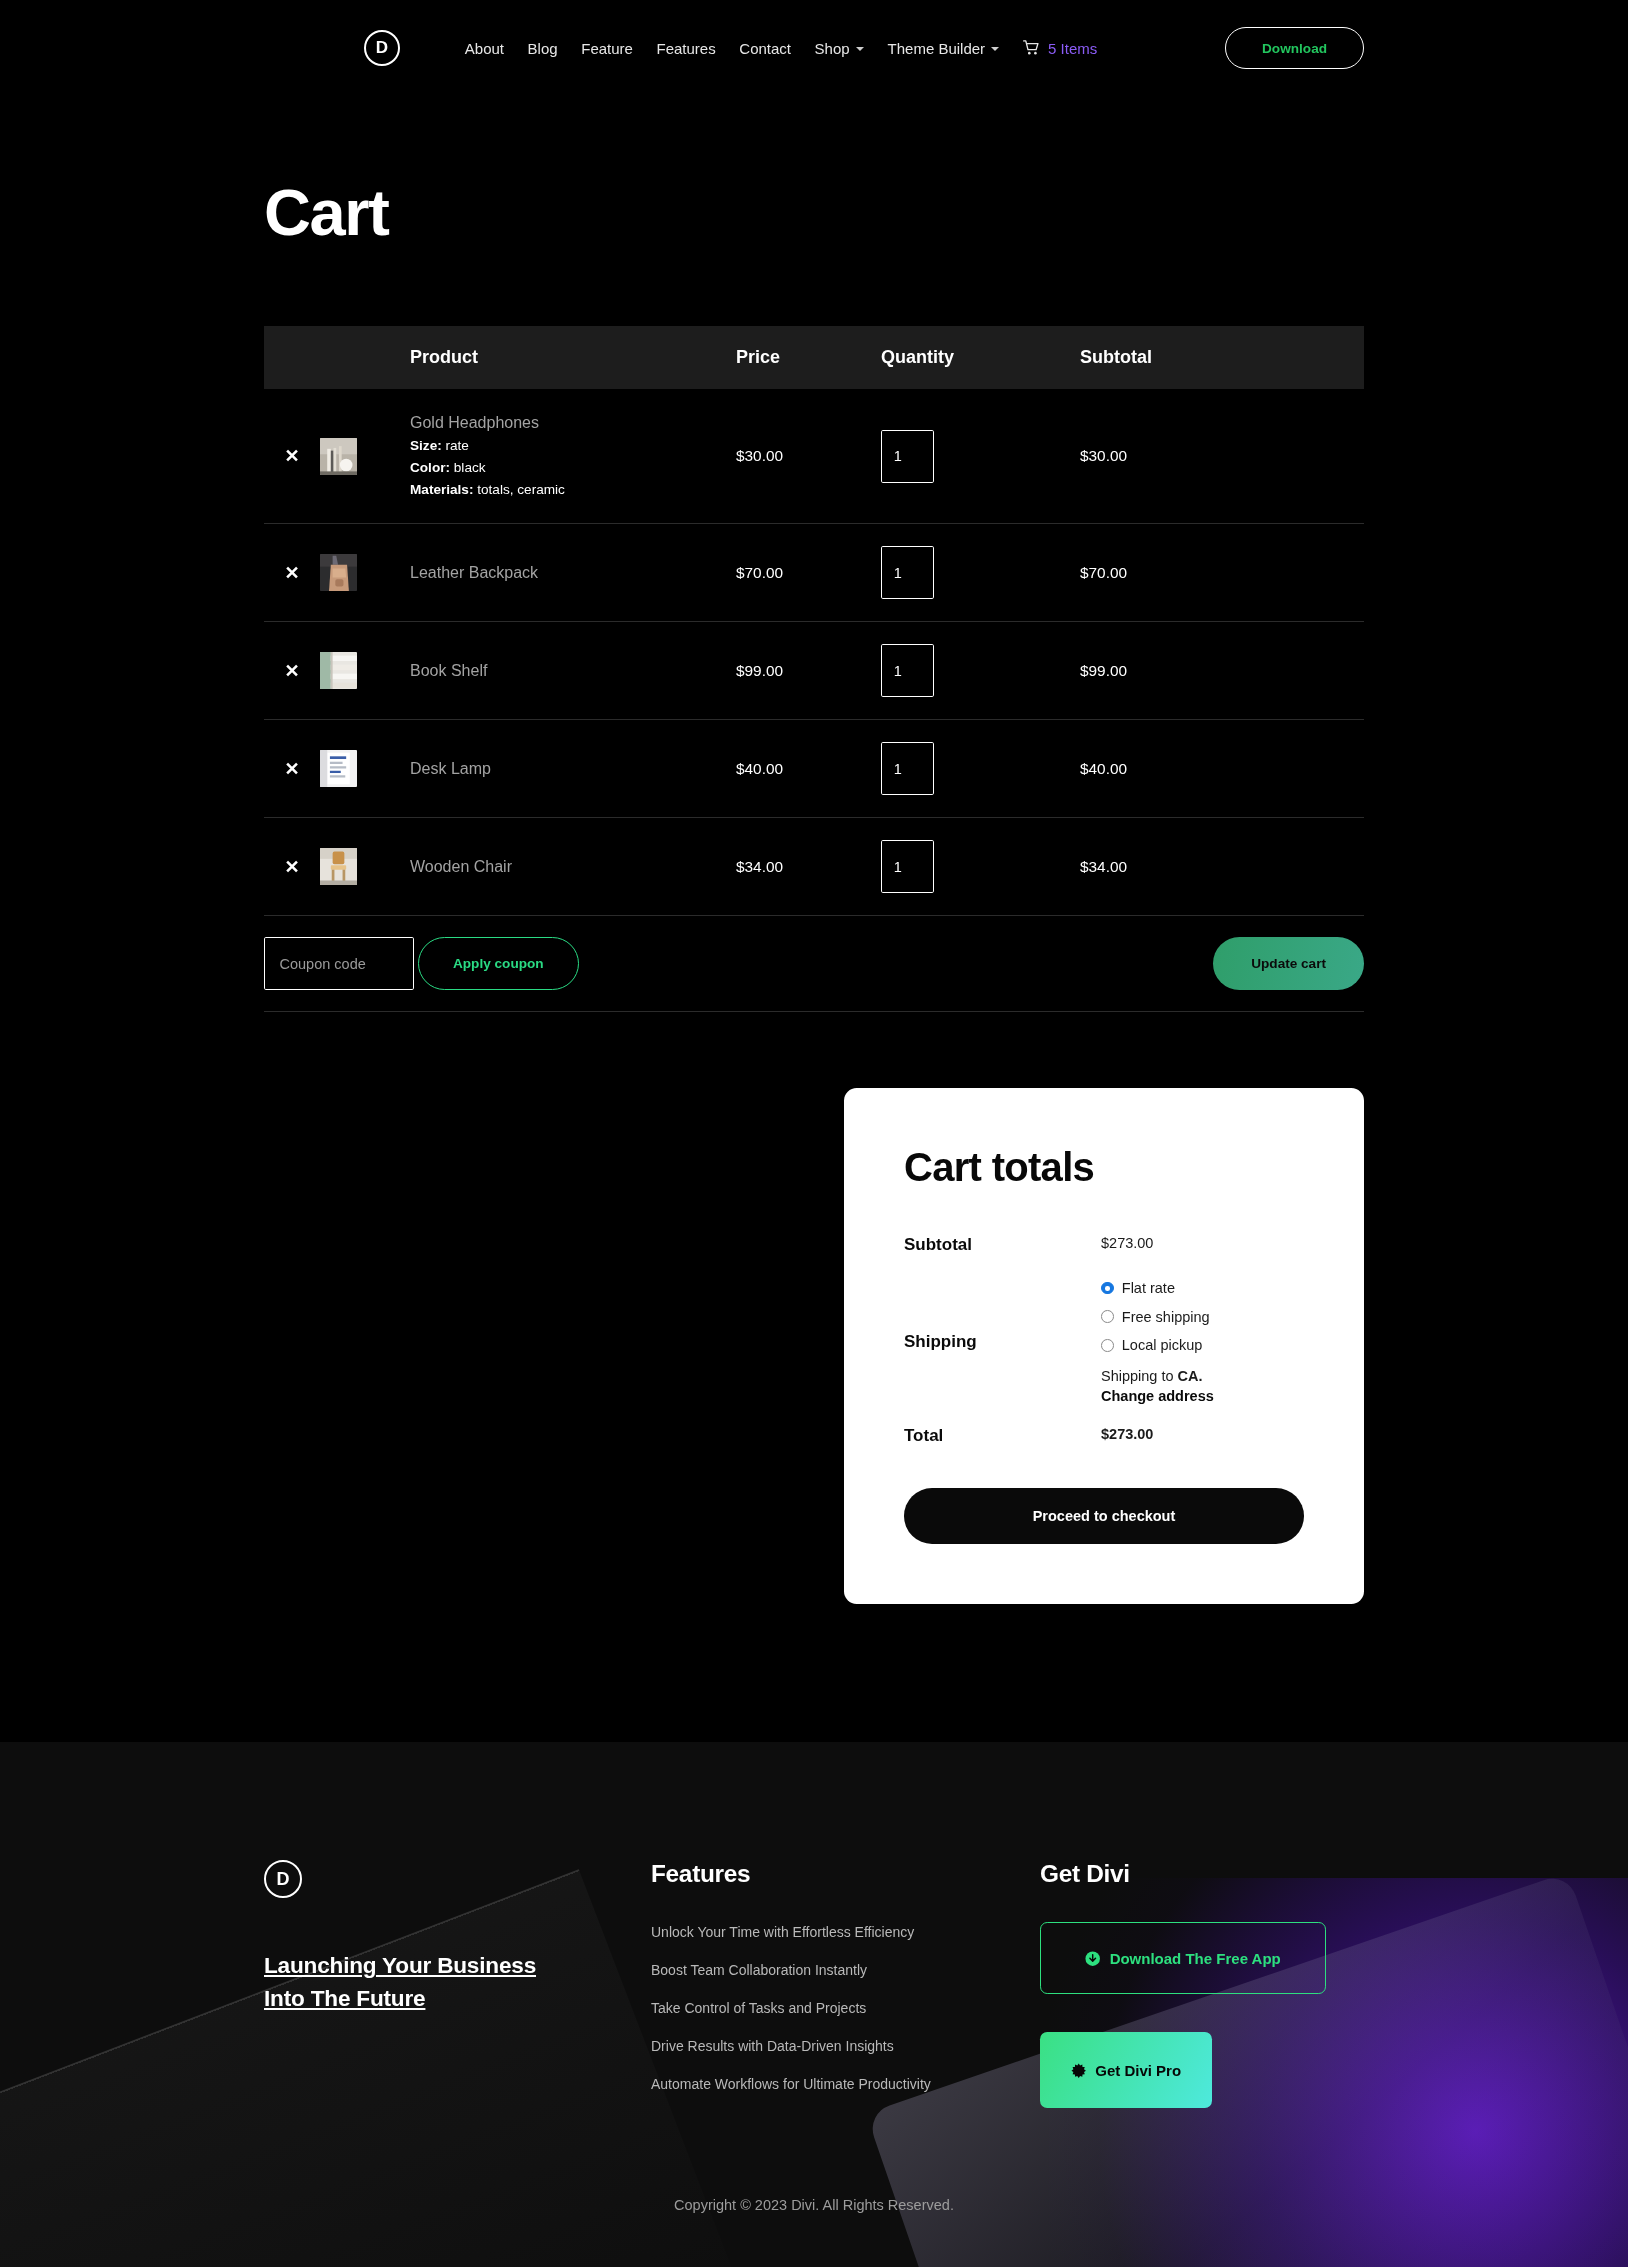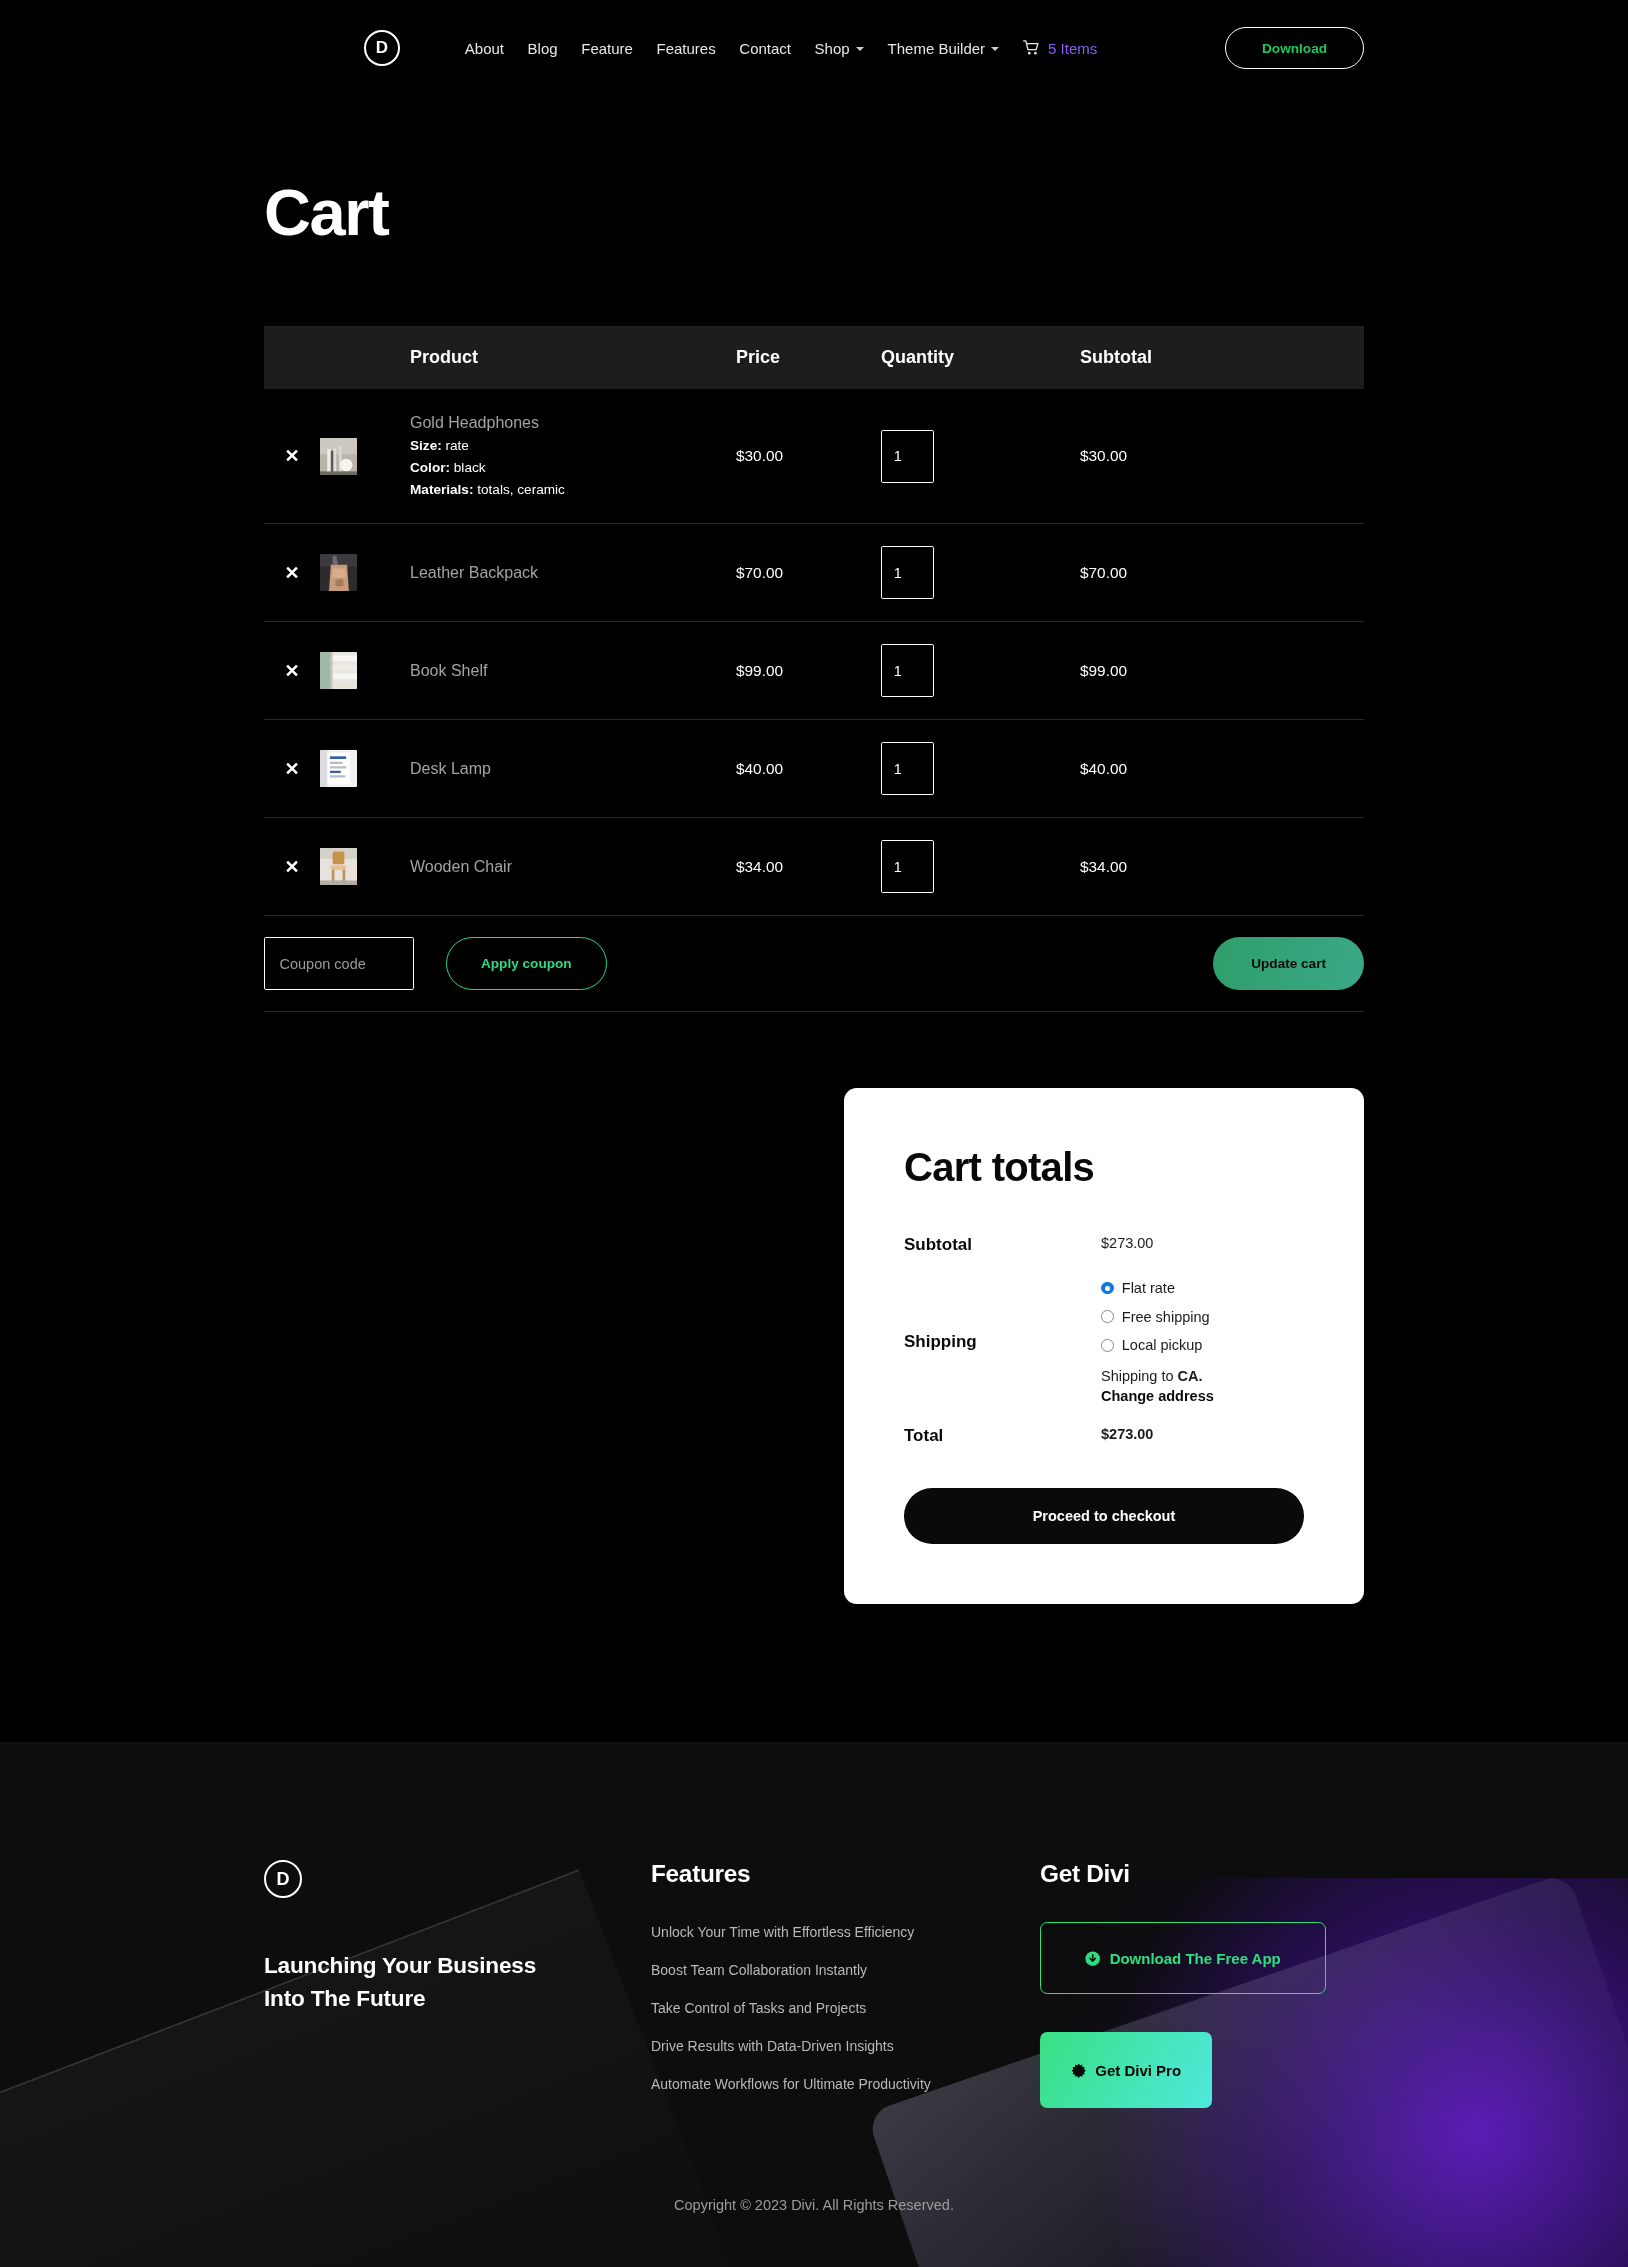--- a/index.html
+++ b/index.html
@@ -180,21 +180,21 @@
     color: #fff;
     font-size: 14.5px;
     padding-left: 11.8px;
     font-family: "Liberation Sans", sans-serif;
     border-radius: 1.8px;
   }
   td.cell-pad-row { padding-top: 22px; padding-bottom: 22px; }
 
   
   .coupon-row td { border-bottom: 0.9px solid #2b2b2b; padding: 21px 0; }
-  .coupon-wrap { display: flex; align-items: center; gap: 32px; }
+  .coupon-wrap { display: flex; align-items: center; gap: 4px; }
   .coupon-input {
     width: 150px; height: 53px;
     border: 1.8px solid #fff;
     background: #000;
     color: #fff;
     font-size: 14.5px;
     padding: 0 14.5px;
     border-radius: 1.8px;
     font-family: "Liberation Sans", sans-serif;
   }
@@ -367,20 +367,21 @@
     color: #fff; font-size: 18px; font-weight: 700;
   }
   .f-tagline {
     color: #fff;
     font-size: 22.6px;
     font-weight: 700;
     line-height: 1.42;
     margin-top: 52px;
     max-width: 308px;
     letter-spacing: -0.2px;
+    text-decoration: underline;
   }
   .f-heading {
     color: #fff;
     font-size: 24.4px;
     font-weight: 700;
     letter-spacing: -0.3px;
     margin-bottom: 0;
   }
   .f-links { margin-top: 36px; }
   .f-link {

